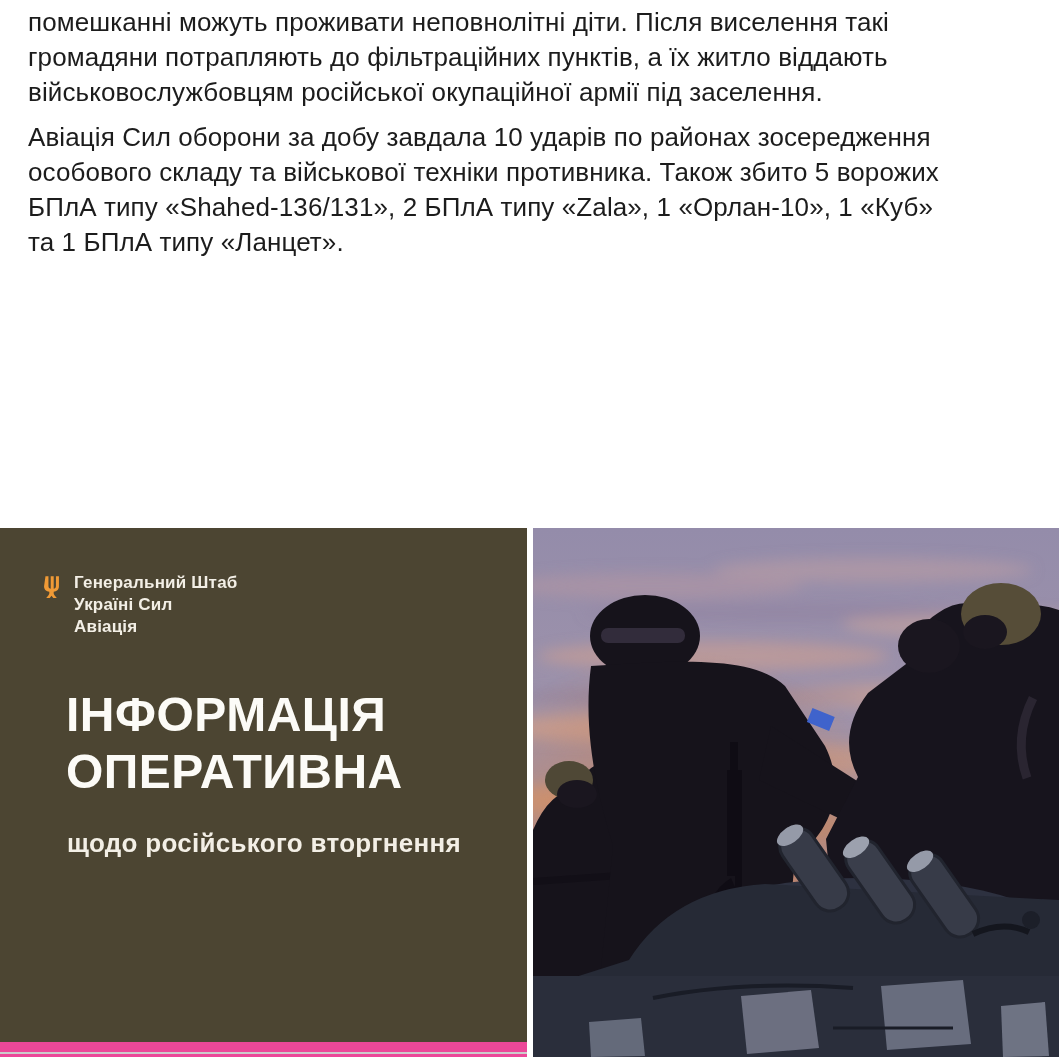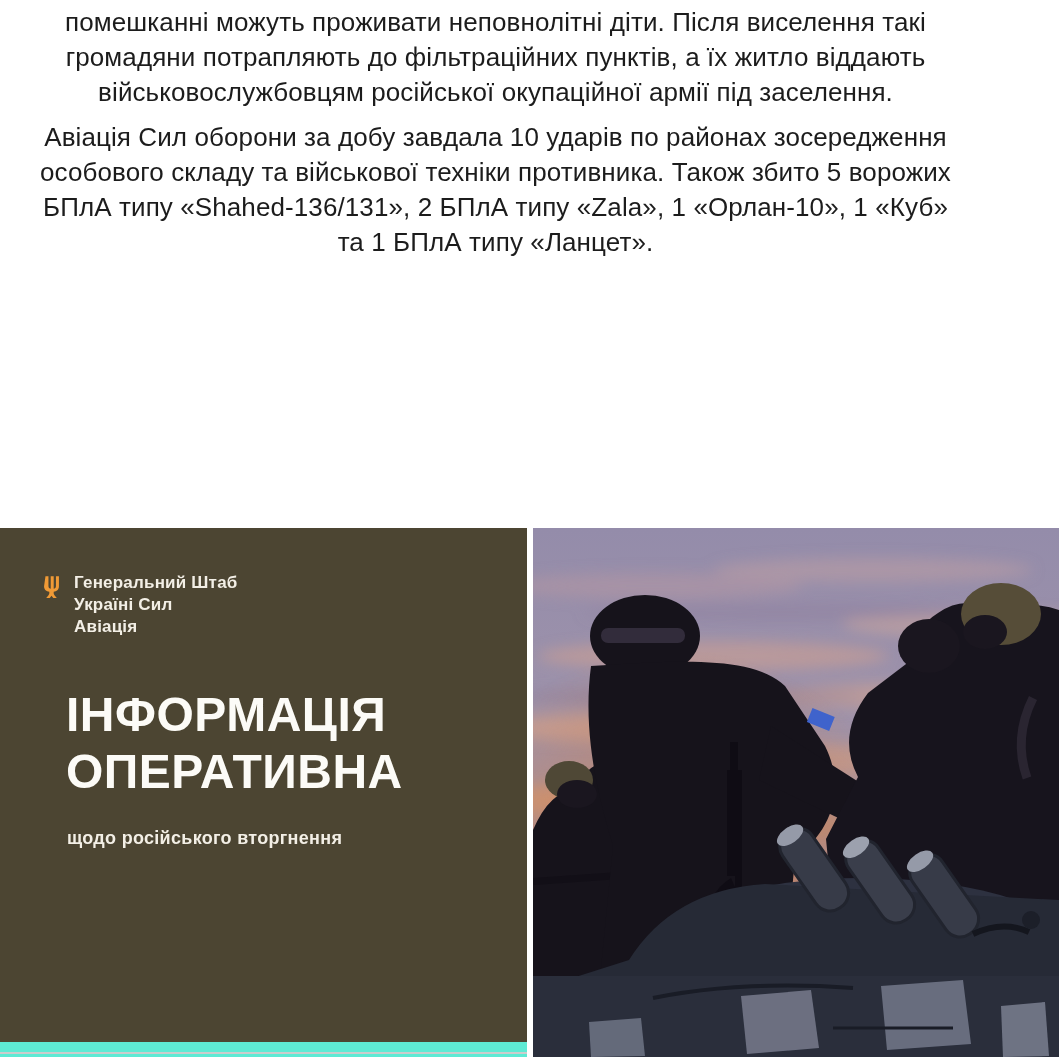--- a/index.html
+++ b/index.html
@@ -9,28 +9,27 @@
     font-family:"Liberation Sans", sans-serif;
   }
   .page { position:relative; width:1059px; height:1057px; }
 
   
   .post-text {
     padding:5px 96px 0 28px;
     font-size:26px; line-height:35px;
     color:var(--post-text, #1c1c1c);
     letter-spacing:0.1px;
-    text-align:center;
   }
   .post-text p { margin:0 0 10px 0; white-space:pre-line; }
 
   
   .banner {
     position:absolute; left:0; top:528px; width:1059px; height:529px;
-    display:flex; background:#5eead4;
+    display:flex; background:#ec4899;
   }
   .banner-leftcol { width:527px; height:529px; display:flex; flex-direction:column; }
   .banner-left {
     position:relative; width:527px; height:514px;
     background:var(--panel-bg, #4c4532);
   }
   .banner-gap { width:6px; height:529px; background:#ffffff; }
   .banner-right { position:relative; width:526px; height:529px; overflow:hidden; }
   .banner-right svg { display:block; width:526px; height:529px; }
 
@@ -42,21 +41,21 @@
     font-size:17px; font-weight:bold; line-height:22px;
     color:var(--text-light, #f3efe6); letter-spacing:0.2px;
   }
   .banner-title {
     position:absolute; left:66px; top:158px;
     font-size:48px; font-weight:bold; line-height:57px;
     color:var(--title-white, #fcfbf7); letter-spacing:0.5px;
   }
   .banner-subtitle {
     position:absolute; left:67px; top:300px;
-    font-size:18px; font-weight:bold;
+    font-size:26px; font-weight:bold;
     color:var(--text-light, #f3efe6); letter-spacing:0.3px;
   }
   .hairline {
     position:absolute; left:0; bottom:3px; width:527px; height:2px;
     background:#cccccc;
   }
 </style>
 </head>
 <body>
 

